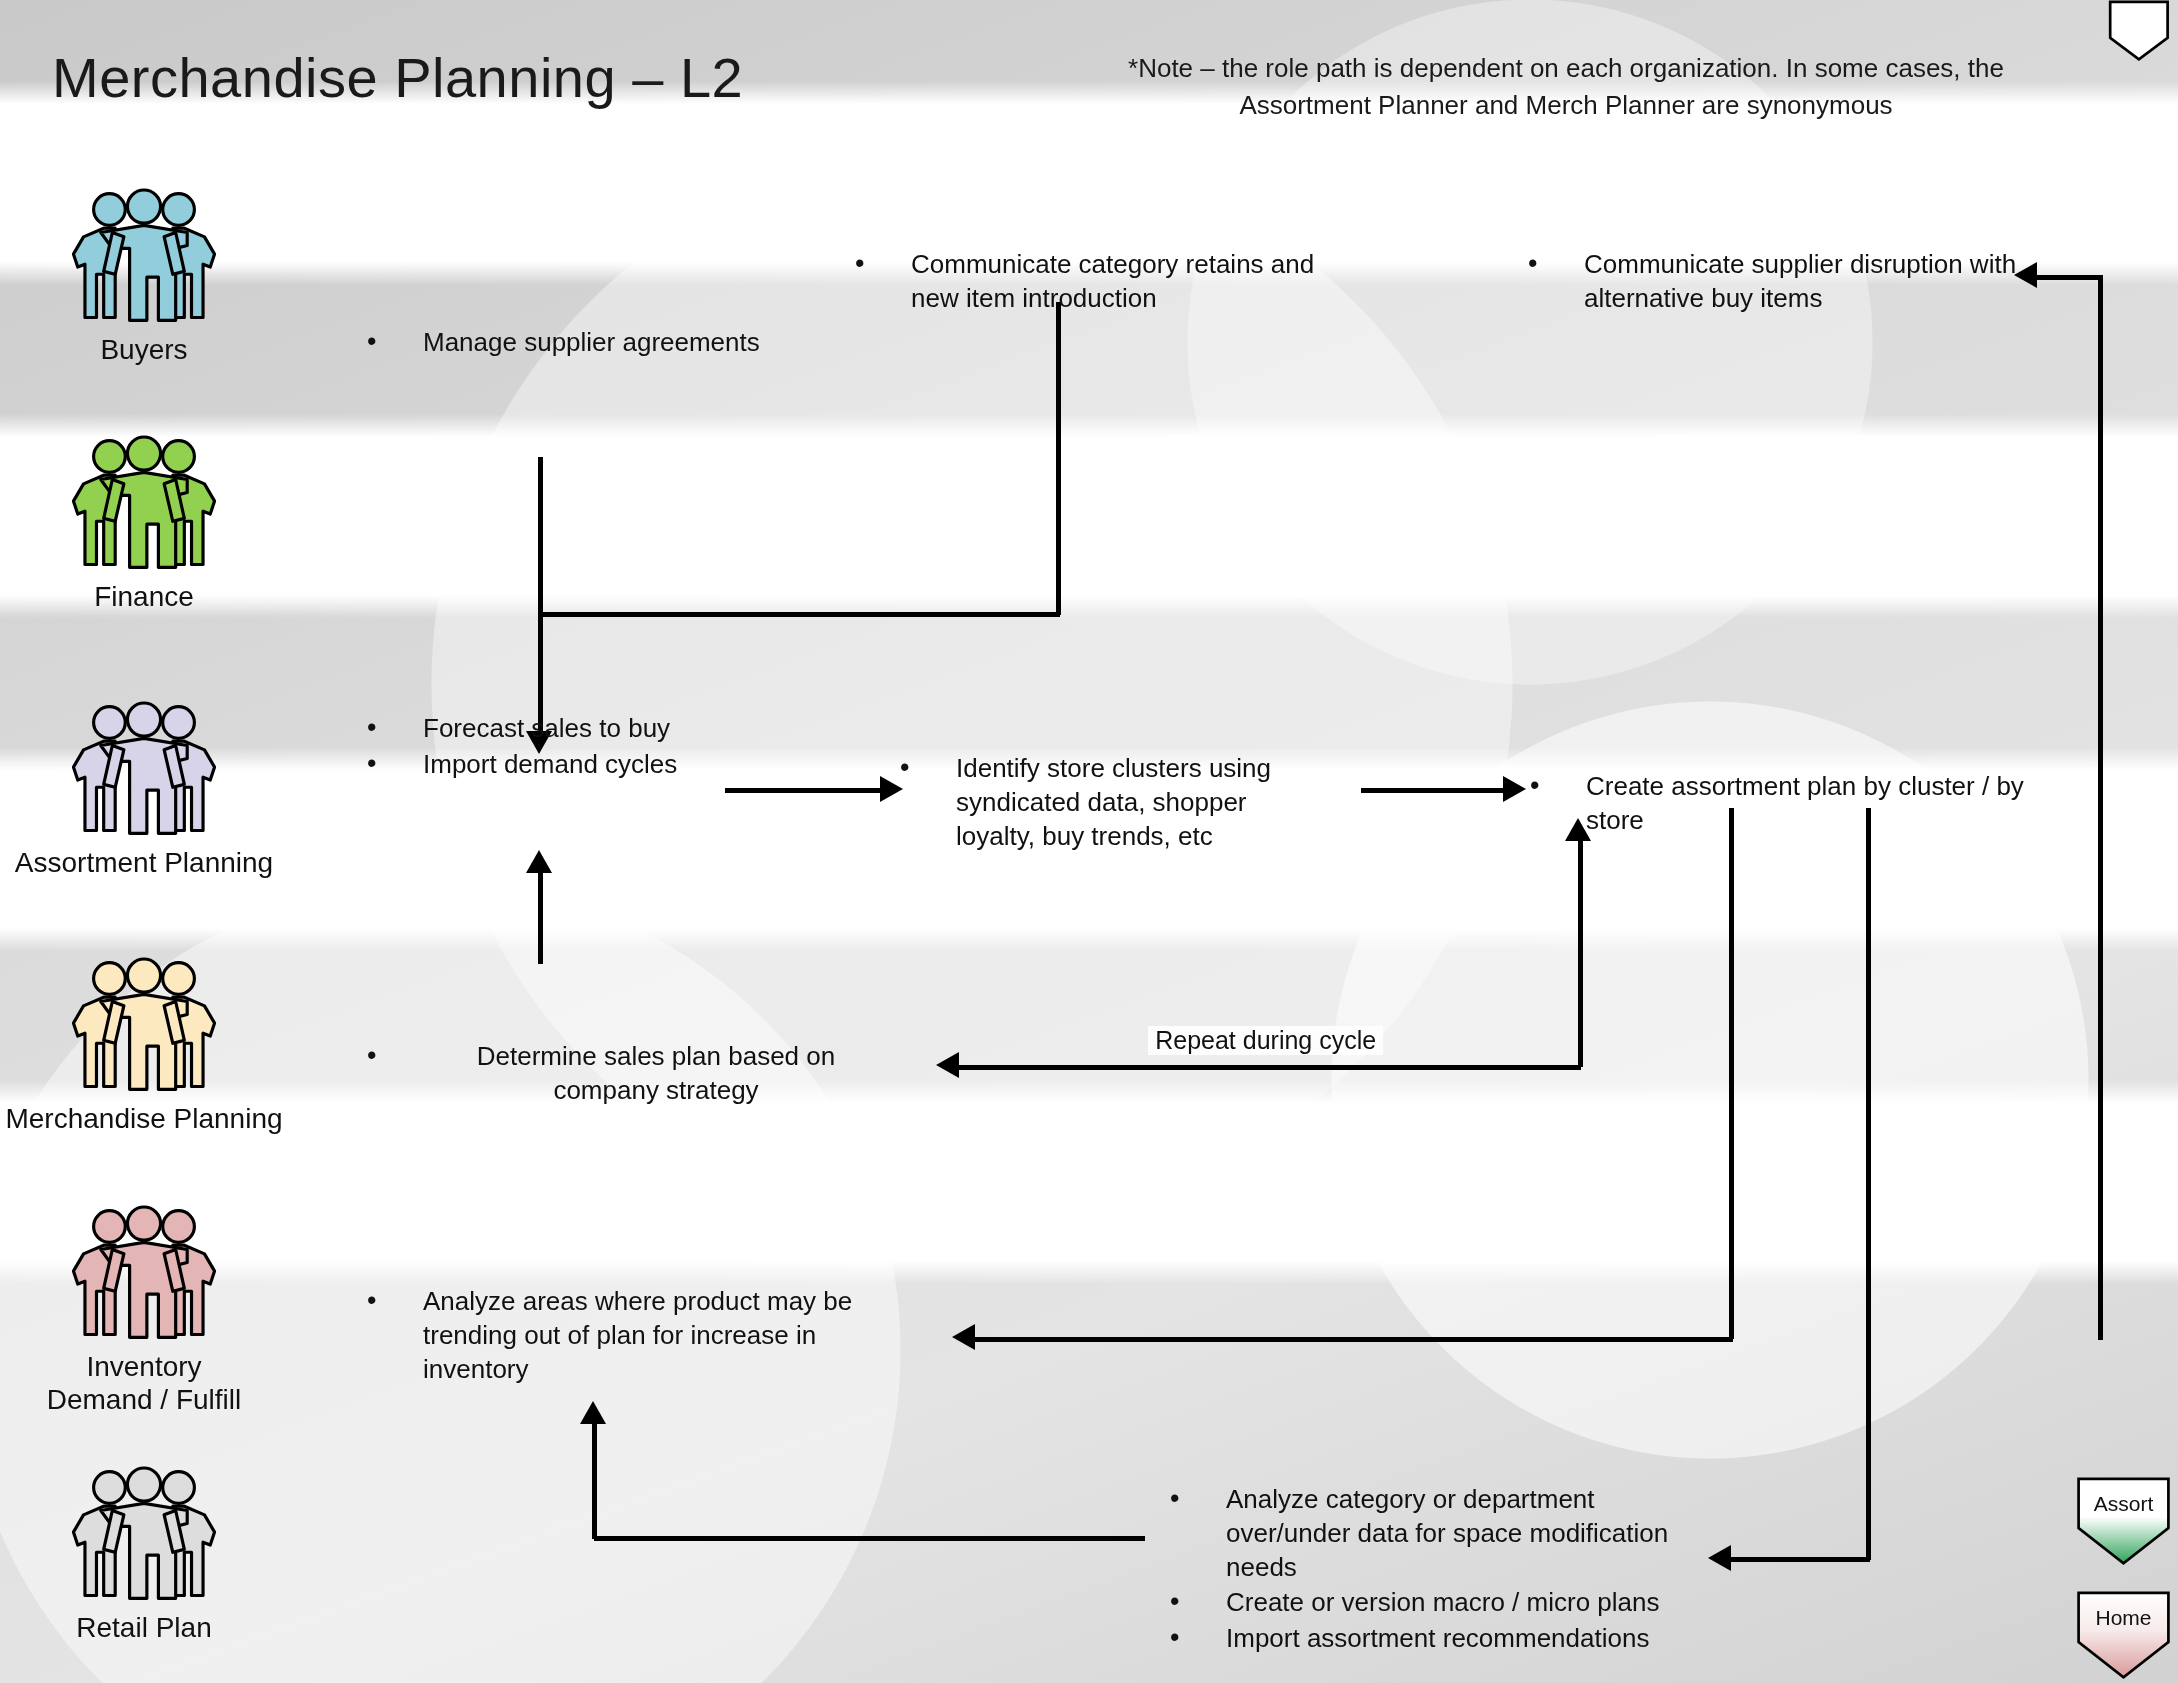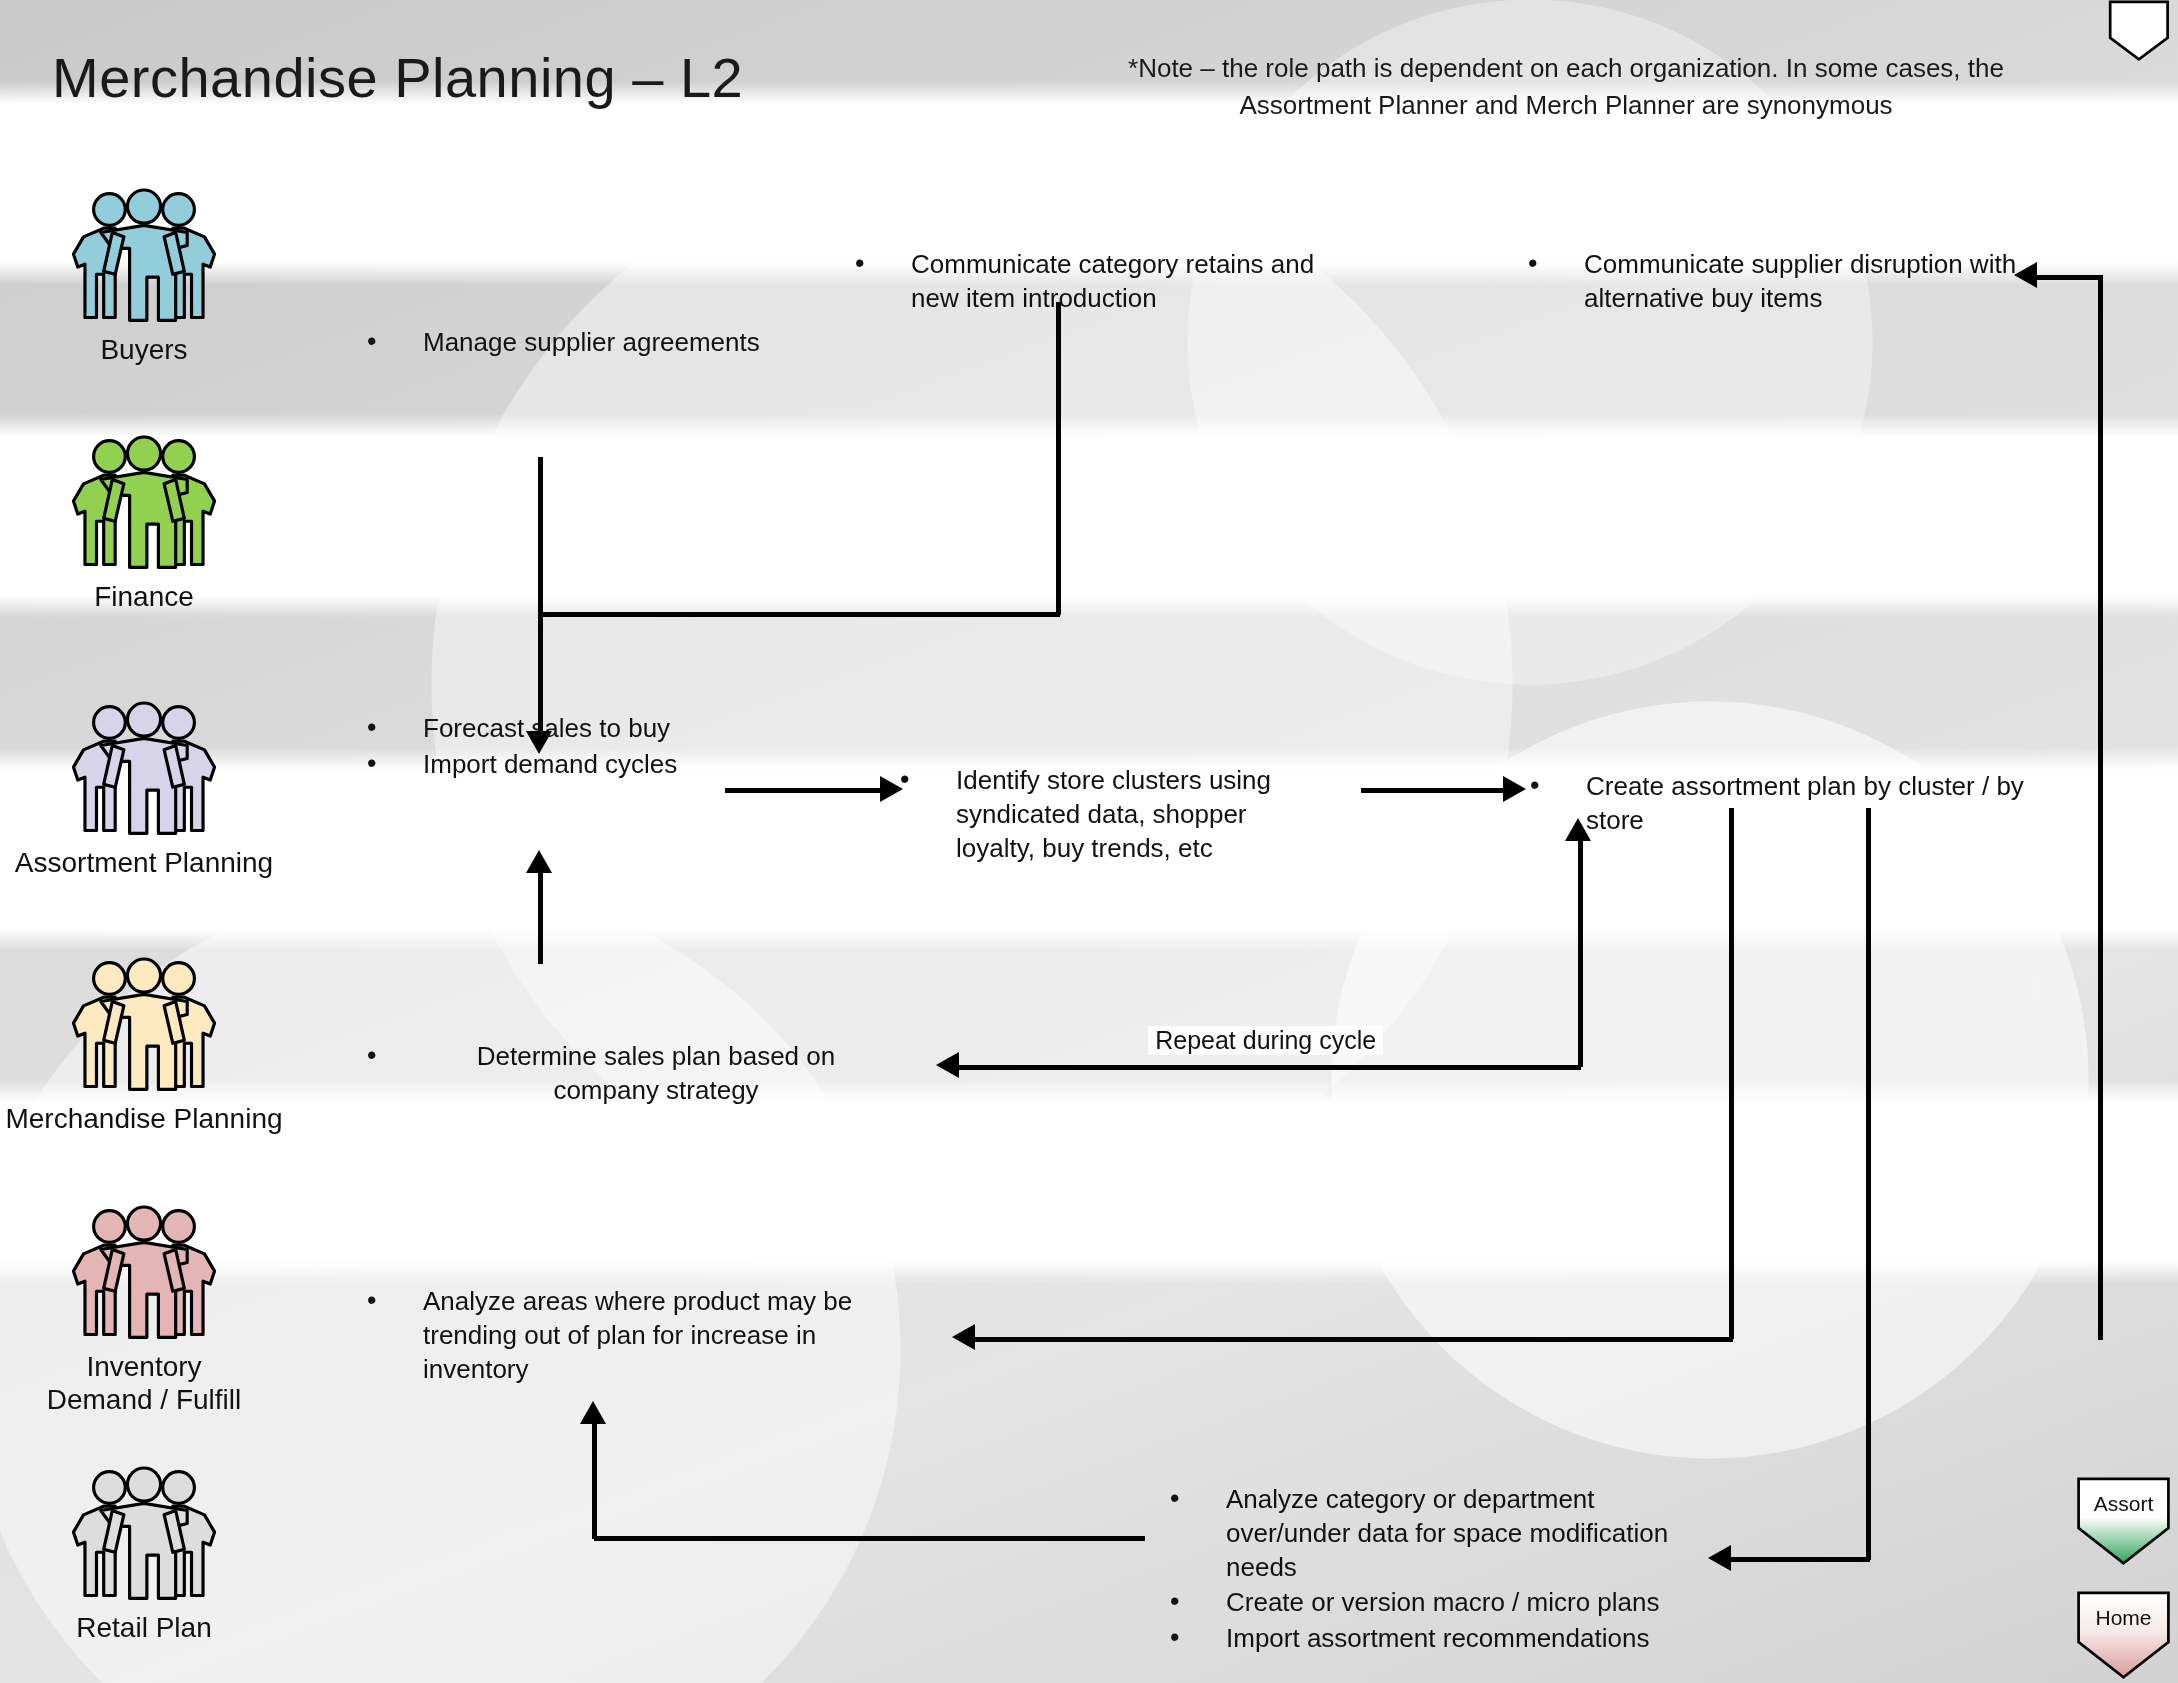--- a/index.html
+++ b/index.html
@@ -219,21 +219,21 @@
     </ul>
   </div>
 
   <div class="blk" style="left:367px;top:712px;width:360px;">
     <ul>
       <li>Forecast sales to buy</li>
       <li>Import demand cycles</li>
     </ul>
   </div>
 
-  <div class="blk" style="left:900px;top:752px;width:423px;margin-top:12px;">
+  <div class="blk" style="left:900px;top:752px;width:423px;">
     <ul>
       <li>Identify store clusters using syndicated data, shopper loyalty, buy trends, etc</li>
     </ul>
   </div>
 
   <div class="blk" style="left:1530px;top:770px;width:558px;">
     <ul>
       <li>Create assortment plan by cluster / by store</li>
     </ul>
   </div>

